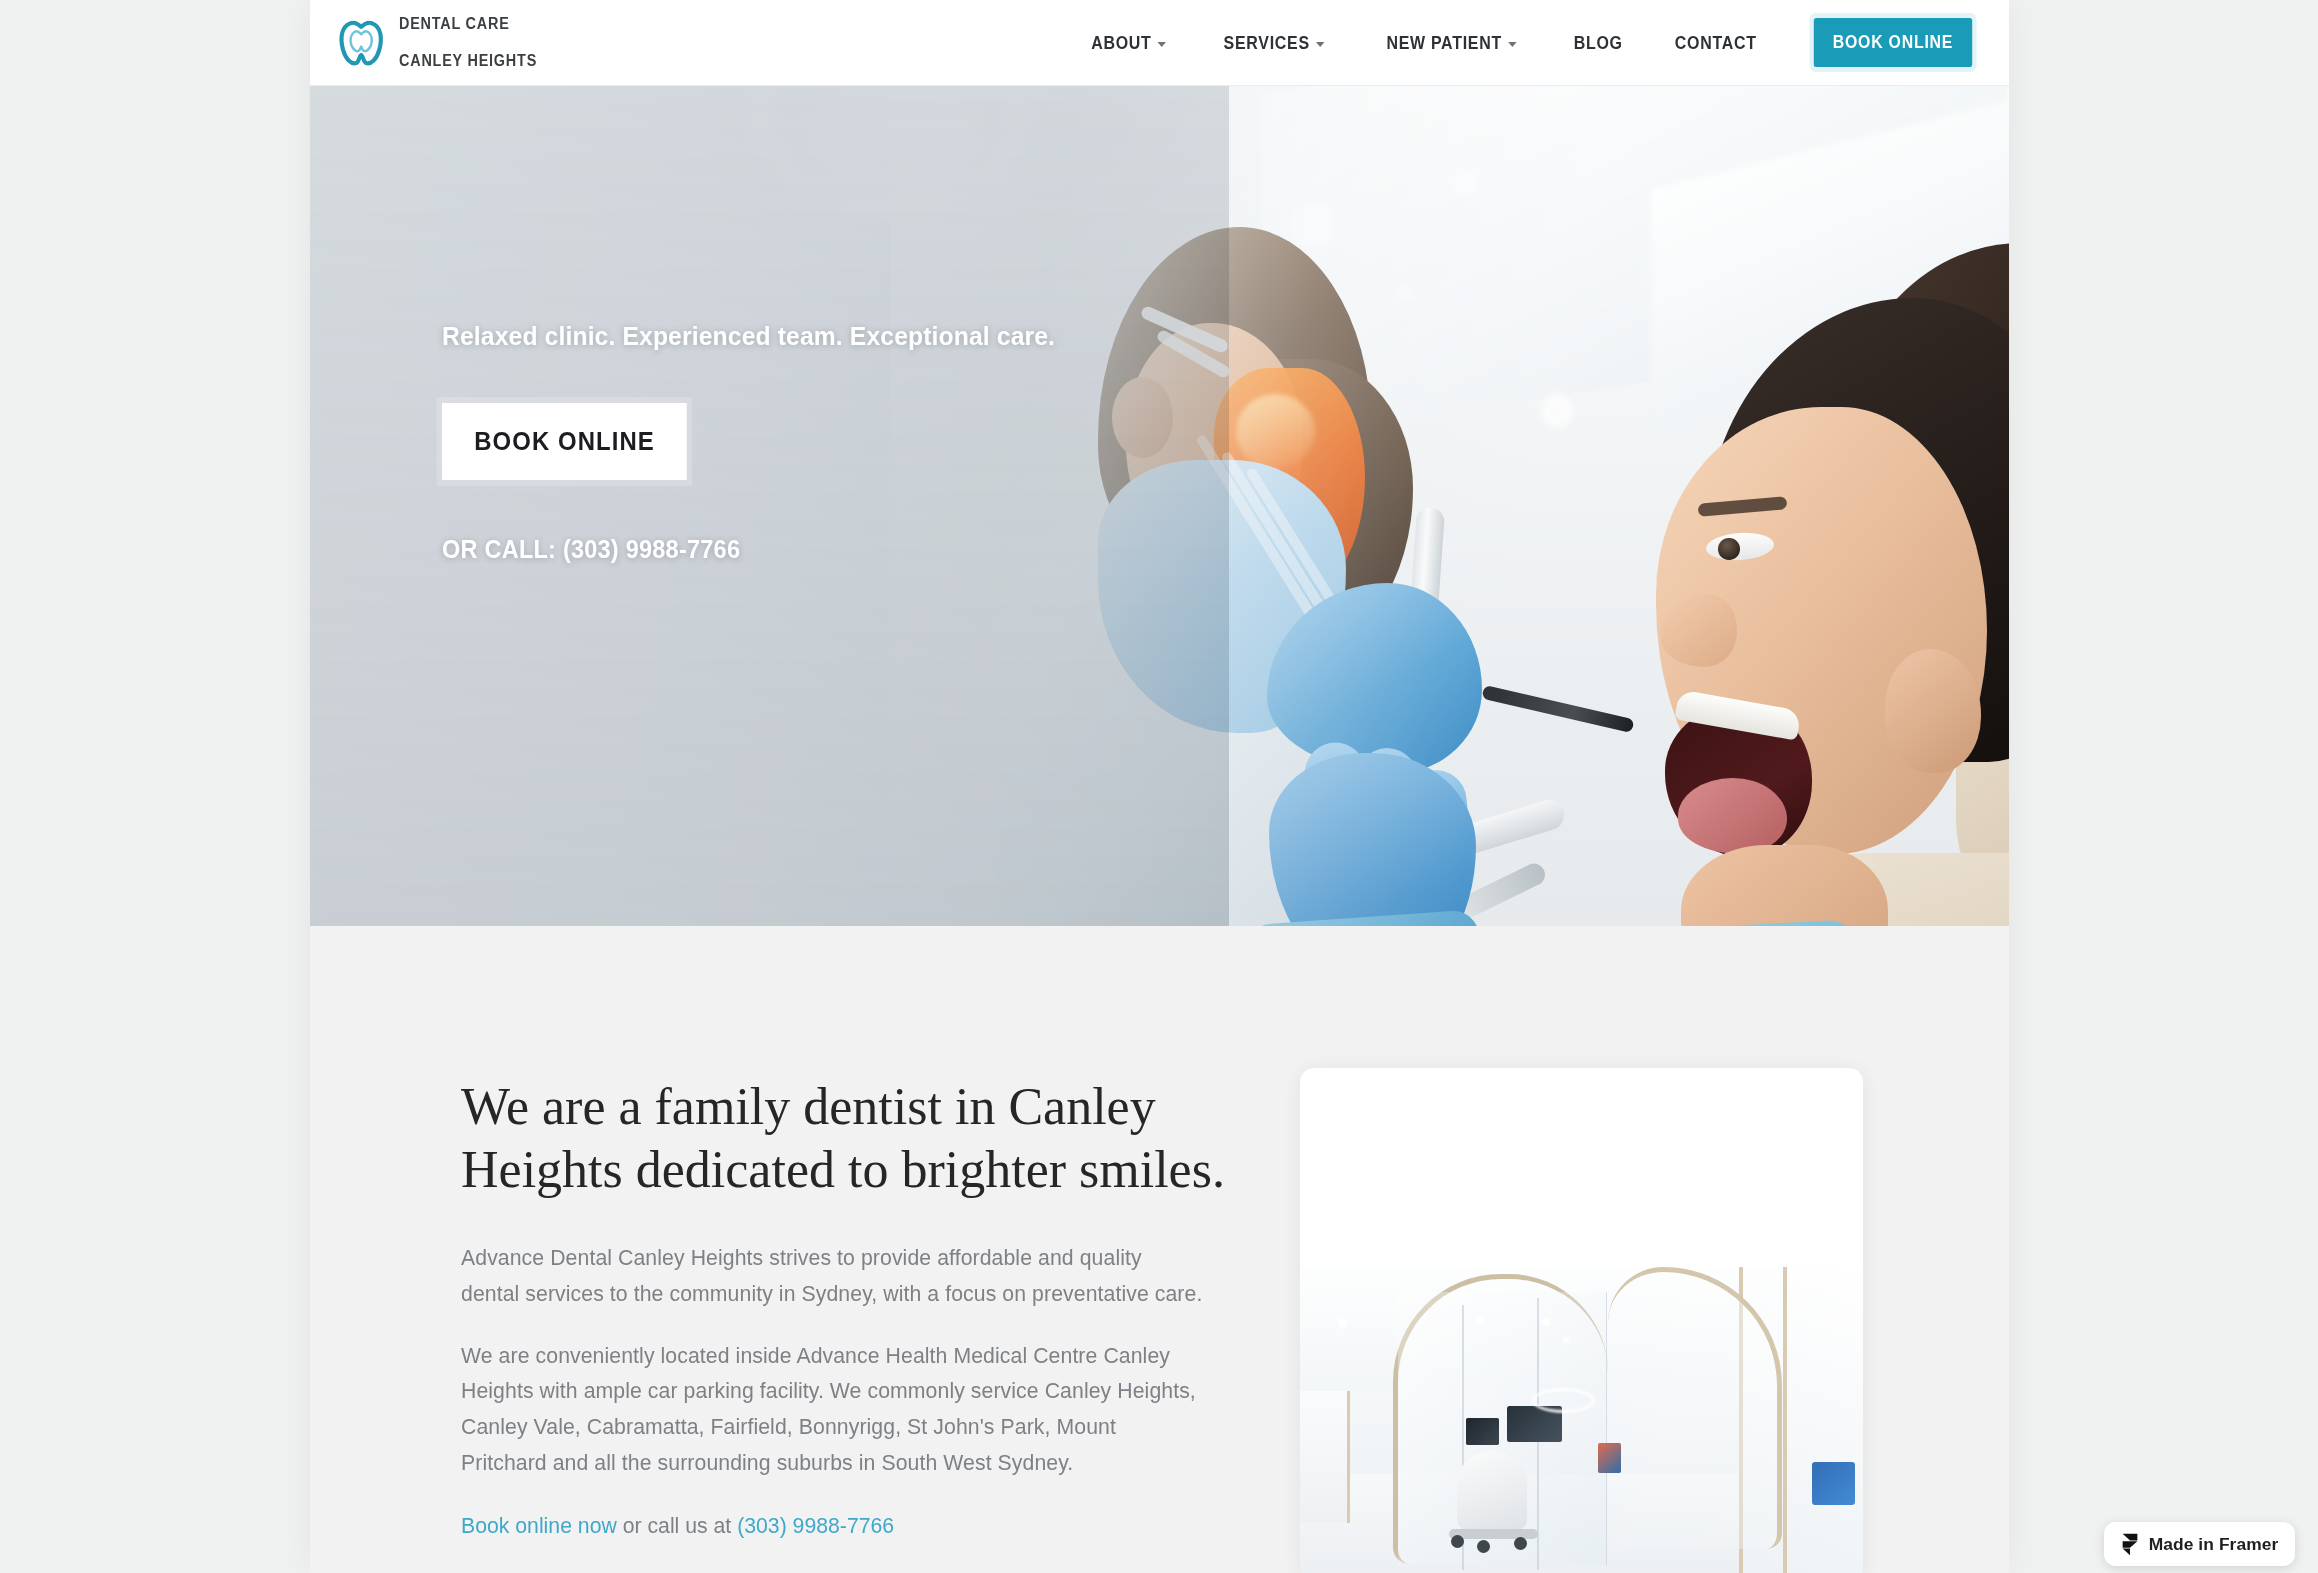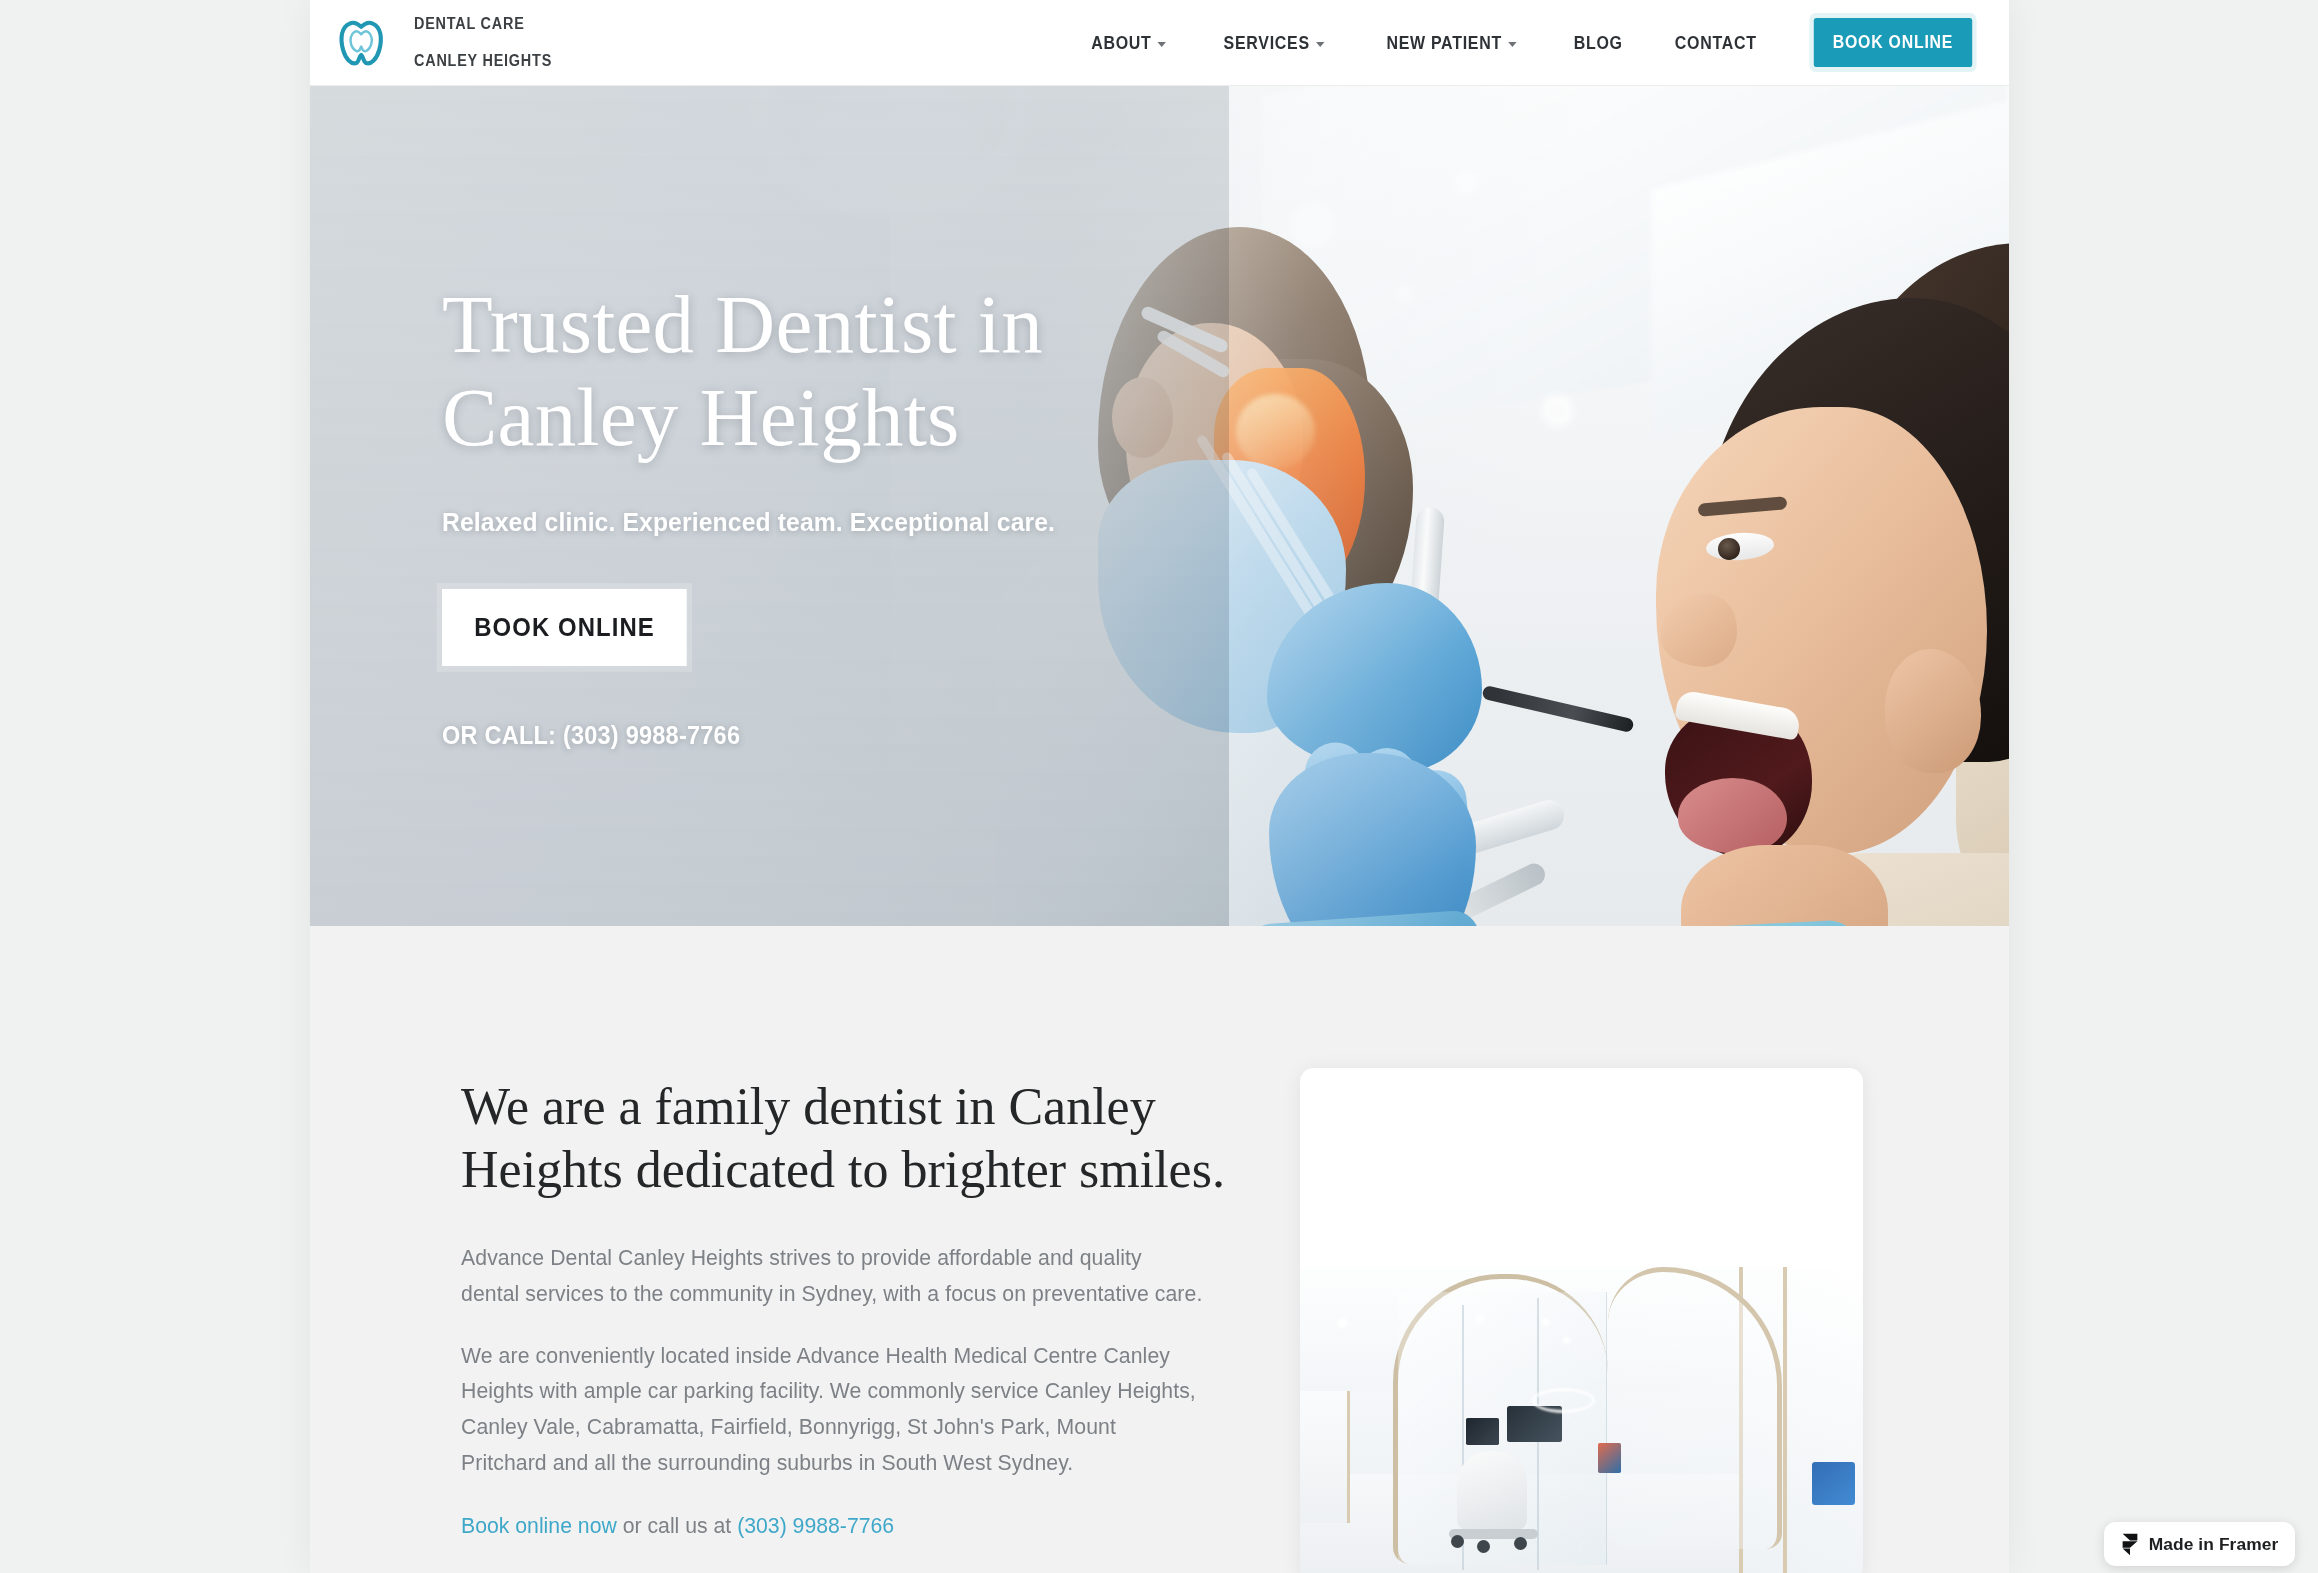--- a/index.html
+++ b/index.html
@@ -33,21 +33,20 @@
     z-index:40;
   }
   .brand{
     display:flex; align-items:center; gap:13.2px;
     margin-left:28px;
   }
   .brand-mark{ width:48px; height:51px; flex:0 0 auto; }
   .brand-text{
     display:flex; flex-direction:column; justify-content:center;
     gap:20px;
-    margin-left:15px;
   }
   .brand-line{
     font-size:16px; font-weight:700; letter-spacing:.055em;
     color:#3c4043; line-height:1.05;
     font-family:"Liberation Sans Narrow","Liberation Sans",sans-serif;
     transform:scaleX(.9); transform-origin:left center;
   }
 
   .main-nav{
     margin-left:auto; margin-right:26.5px;
@@ -701,24 +700,20 @@
       <div class="glove-fin gf2"></div>
       <div class="glove-fin gf3"></div>
       <div class="glove-b"></div>
       <div class="drape"></div>
 
       <div class="hero-scrim"></div>
       <div class="hero-scrim2"></div>
     </div>
 
     <div class="hero-content">
-      <h1 class="hero-h1">
-        <span>Trusted Dentist in</span><br>
-        <span>Canley Heights</span>
-      </h1>
       <div class="hero-sub">Relaxed clinic. Experienced team. Exceptional care.</div>
       <div class="hero-btn">BOOK ONLINE</div>
       <div class="hero-call">OR CALL: (303) 9988-7766</div>
     </div>
   </div>
 
   <div class="about">
 
     <div class="about-left">
       <h2 class="about-h2">We are a family dentist in Canley Heights dedicated to brighter smiles.</h2>

